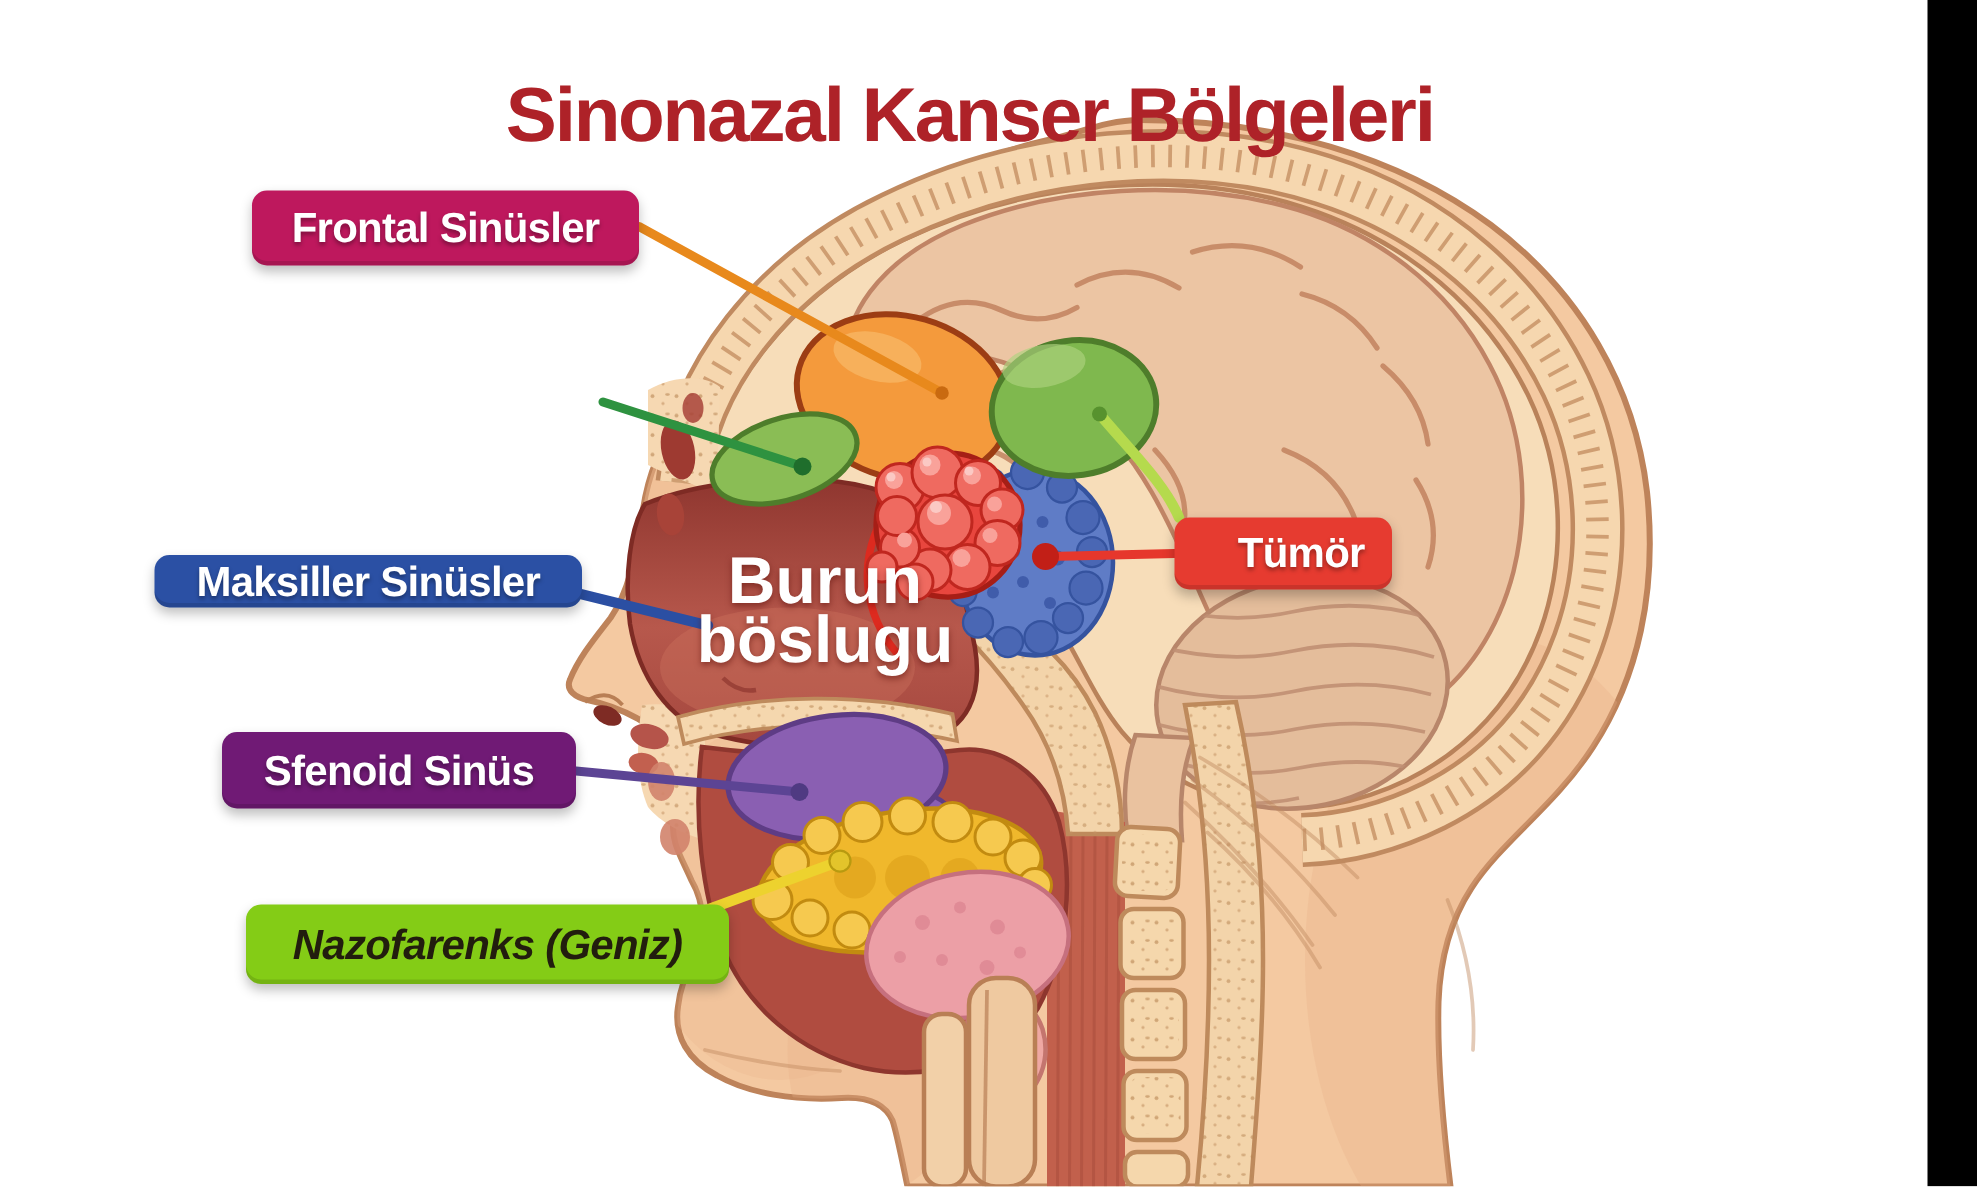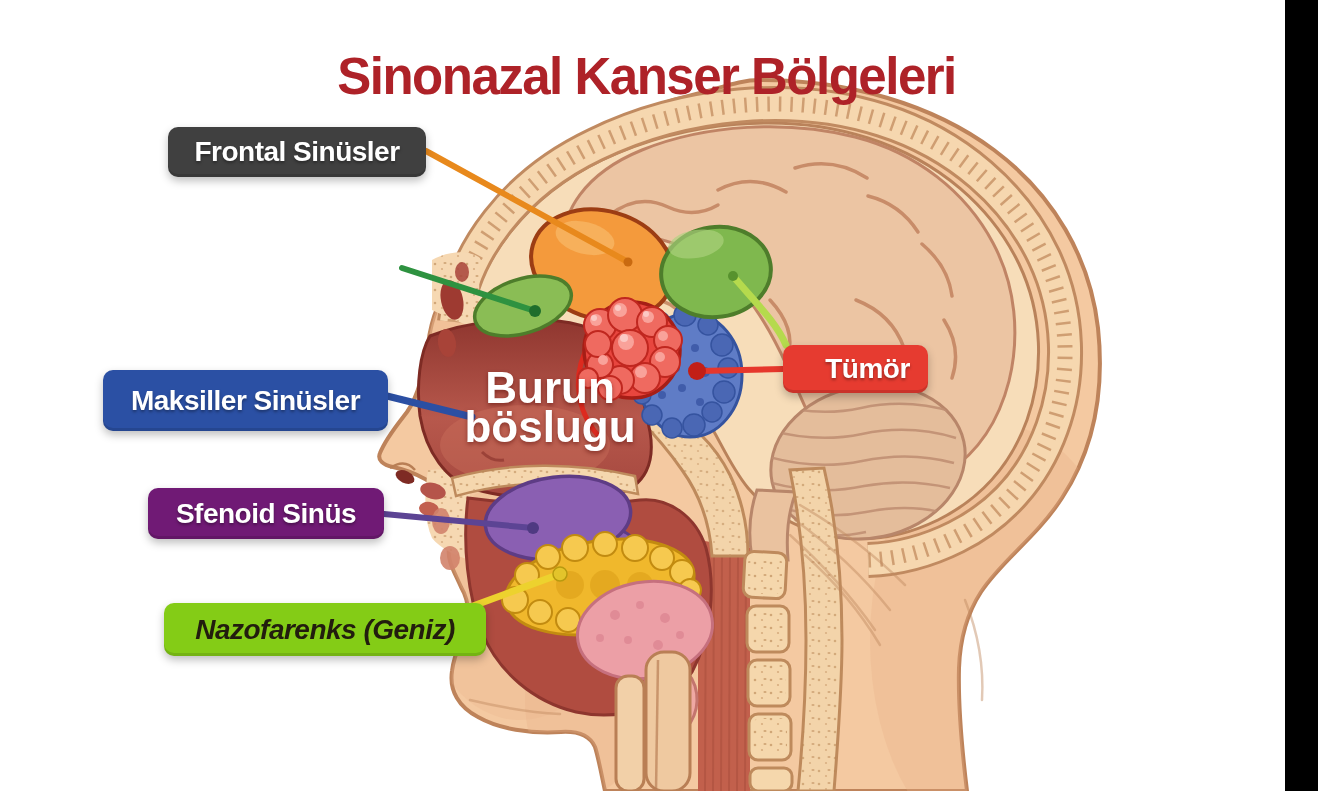--- a/index.html
+++ b/index.html
@@ -8,21 +8,21 @@
   #art{position:absolute;left:0;top:0;}
   #right-bar{position:absolute;top:0;right:0;width:33px;height:791px;background:#000;}
   #page-title{position:absolute;left:0;top:4px;width:1293px;text-align:center;
               font-size:51px;font-weight:bold;letter-spacing:-1.5px;margin-top:43px;}
   .lbl{position:absolute;display:flex;align-items:center;justify-content:center;
        font-weight:bold;font-size:28px;letter-spacing:-0.5px;white-space:nowrap;
        border-radius:10px;box-shadow:0 4px 8px rgba(0,0,0,.25), inset 0 -3px 0 rgba(0,0,0,.12);}
   .lt{text-shadow:0 2px 3px rgba(0,0,0,.35);}
   #lbl-frontal   {left:168px;top:127px;width:258px;height:50px;}
   #lbl-etmoid    {left:140px;top:243px;width:263px;height:50px;}
-  #lbl-maksiller {left:103px;top:370px;width:285px;height:61px;}
+  #lbl-maksiller {left:103px;top:370px;width:285px;height:35px;}
   #lbl-sfenoid   {left:148px;top:488px;width:236px;height:51px;}
   #lbl-nazofarenks{left:164px;top:603px;width:322px;height:53px;}
   #lbl-tumor     {left:783px;top:345px;width:121px;height:48px;}
   #nasal-note{position:absolute;left:455px;top:368px;width:190px;text-align:center;
               font-size:44px;font-weight:bold;line-height:39px;
               text-shadow:0 2px 4px rgba(90,15,10,.55);}
 </style>
 </head>
 <body>
 
@@ -397,21 +397,21 @@
     <circle cx="560" cy="574" r="7" fill="#E3C42B" stroke="#B89A10" stroke-width="1.5"></circle>
     <path d="M733,276 C755,302 776,322 786,345" stroke="#B5DA4D" stroke-width="7" fill="none"></path>
     <circle cx="733" cy="276" r="5" fill="#57922E"></circle>
     <path d="M783,369 L700,371" stroke="#E6372C" stroke-width="6"></path>
     <circle cx="697" cy="371" r="9" fill="#C21F17"></circle>
   </g>
 </svg>
 
 <div id="page-title" style="color: rgb(174, 34, 40);">Sinonazal Kanser Bölgeleri</div>
 
-<div id="lbl-frontal" class="lbl lt" style="background-color: #404040; color: rgb(255, 255, 255);">Frontal Sinüsler</div>
+<div id="lbl-frontal" class="lbl lt" style="background-color: #be185d; color: rgb(255, 255, 255);">Frontal Sinüsler</div>
 <div id="lbl-maksiller" class="lbl lt" style="background-color: rgb(43, 80, 164); color: rgb(255, 255, 255);">Maksiller Sinüsler</div>
 <div id="lbl-sfenoid" class="lbl lt" style="background-color: #701a75; color: rgb(255, 255, 255);">Sfenoid Sinüs</div>
 <div id="lbl-nazofarenks" class="lbl" style="background-color: #84cc16; color: rgb(34, 29, 14); font-style: italic;">Nazofarenks (Geniz)</div>
 <div id="lbl-tumor" class="lbl lt" style="background-color: rgb(230, 59, 48); color: rgb(255, 255, 255); padding-left: 24px;">Tümör</div>
 
 <div id="nasal-note" style="color: rgb(255, 255, 255);">
   <span>Burun</span><br>
   <span>böslugu</span>
 </div>
 

